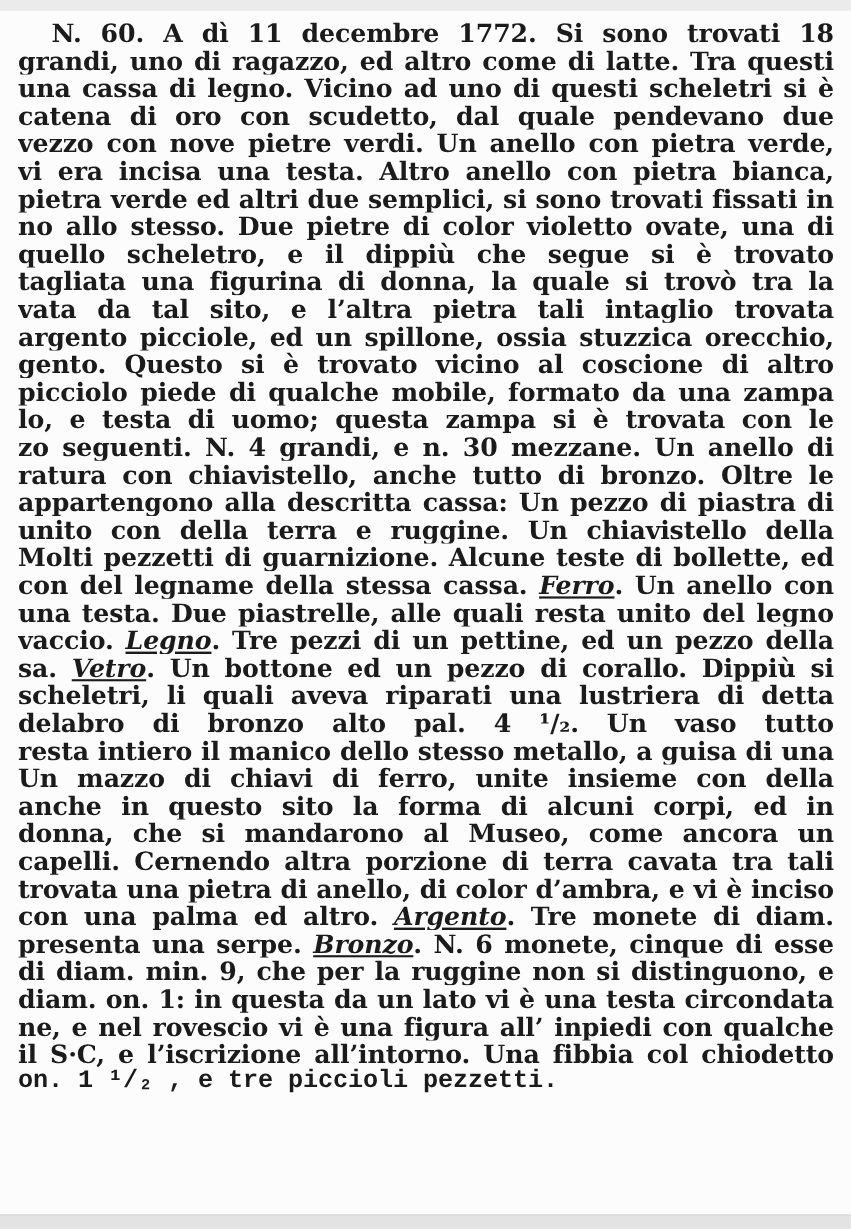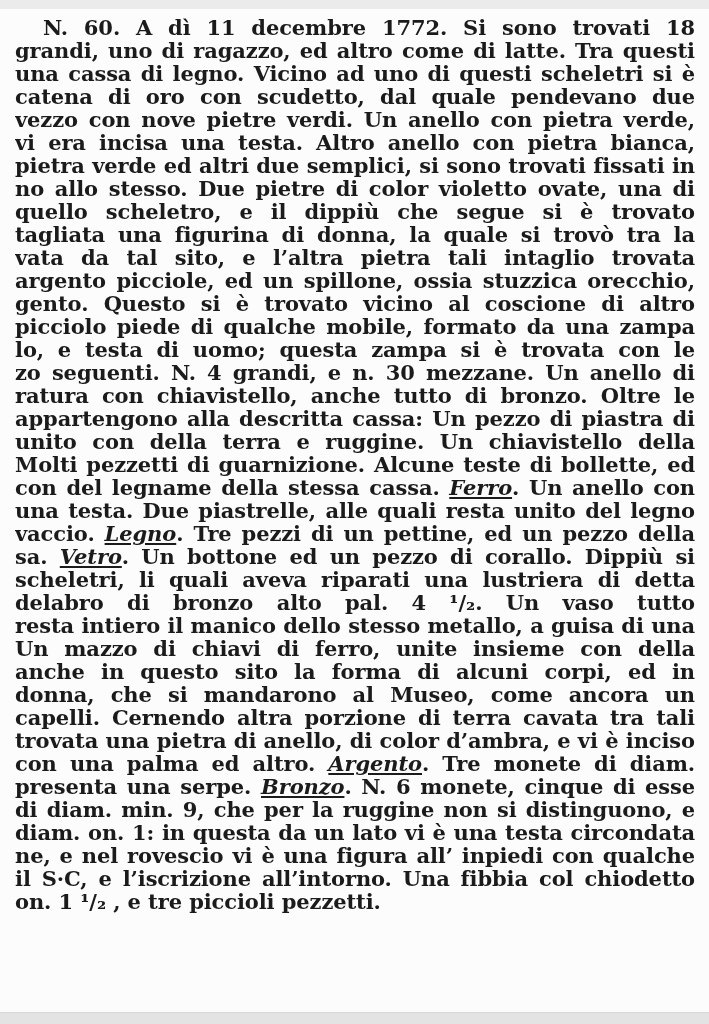--- a/index.html
+++ b/index.html
@@ -40,20 +40,21 @@
     text-align-last: justify;
     text-justify: inter-word;
     white-space: normal;
   }
   .line.indent {
     text-indent: 28px;
   }
   .line.last {
     text-align: right;
     text-align-last: left;
+    font-family: Liberation Mono, monospace;
   }
   .italic {
     font-style: italic;
     text-decoration: underline;
   }
 </style>
 </head>
 <body>
 
 <div class="scan-edge top"></div>

